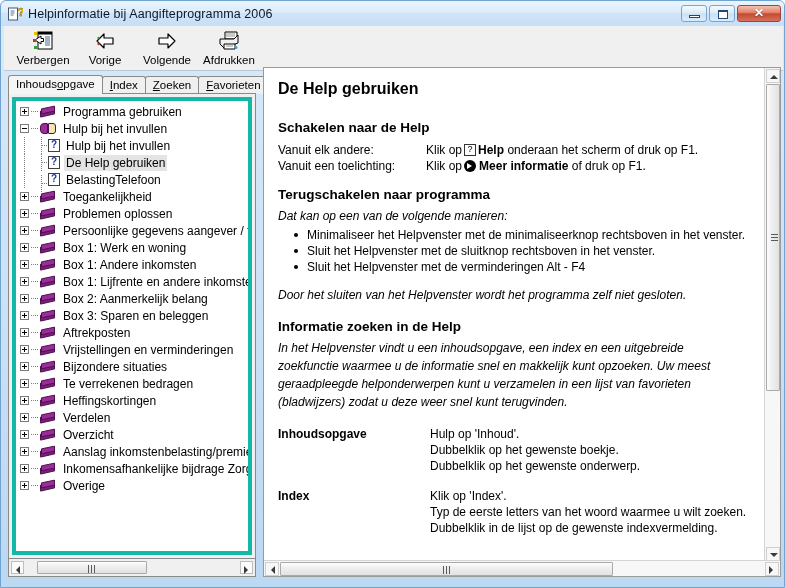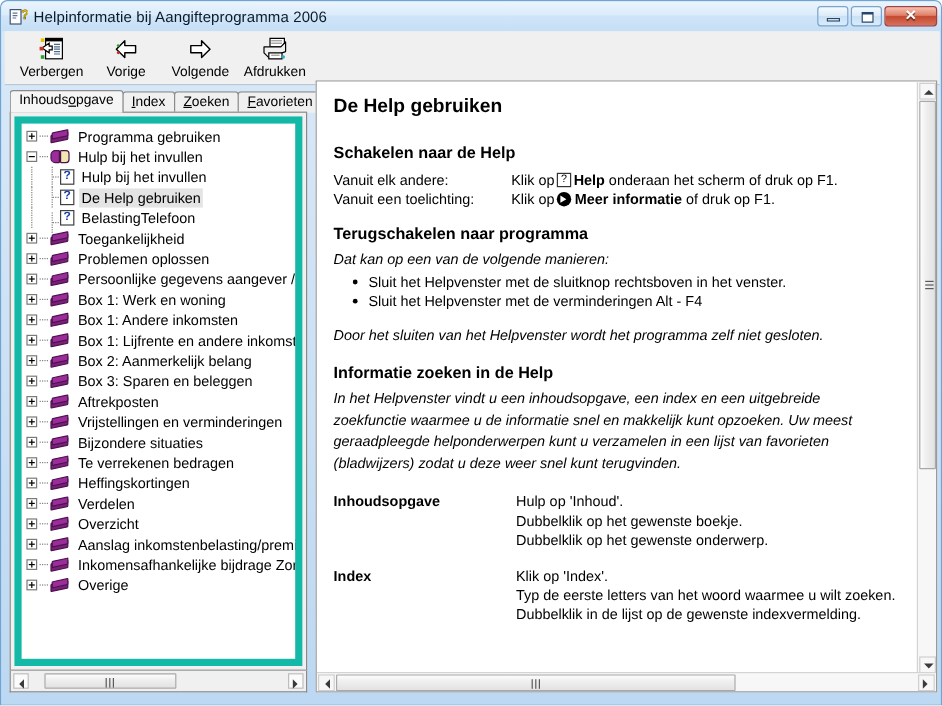--- a/index.html
+++ b/index.html
@@ -191,21 +191,21 @@
     background: #f0f0f0;
     border: 1px solid #8a8a8a;
     padding: 3px;
   }
   #treeinner {
     position: relative;
     width: 100%;
     height: 100%;
     box-sizing: border-box;
     background: #ffffff;
-    border: 6px solid #14b8a6;
+    border: 4px solid #14b8a6;
     overflow: hidden;
   }
   #treelist {
     position: absolute;
     left: 0; top: 2px;
     width: 100%;
   }
   .tnode {
     height: 17px;
     display: flex;
@@ -910,20 +910,21 @@
       <div class="kv">
         <span class="k">Vanuit een toelichting:</span>
         <span class="v"><span>Klik op</span><span class="inline-arrow"></span><span class="b">Meer informatie</span> <span>of druk op F1.</span></span>
       </div>
 
       <div class="spacer"></div>
 
       <h2 class="sec">Terugschakelen naar programma</h2>
       <p class="para">Dat kan op een van de volgende manieren:</p>
       <ul class="bullets">
+        <li>Minimaliseer het Helpvenster met de minimaliseerknop rechtsboven in het venster.</li>
         <li>Sluit het Helpvenster met de sluitknop rechtsboven in het venster.</li>
         <li>Sluit het Helpvenster met de verminderingen Alt - F4</li>
       </ul>
       <div class="spacer"></div>
       <p class="para">Door het sluiten van het Helpvenster wordt het programma zelf niet gesloten.</p>
 
       <div class="spacer"></div>
 
       <h2 class="sec">Informatie zoeken in de Help</h2>
       <p class="para">In het Helpvenster vindt u een inhoudsopgave, een index en een uitgebreide</p>

